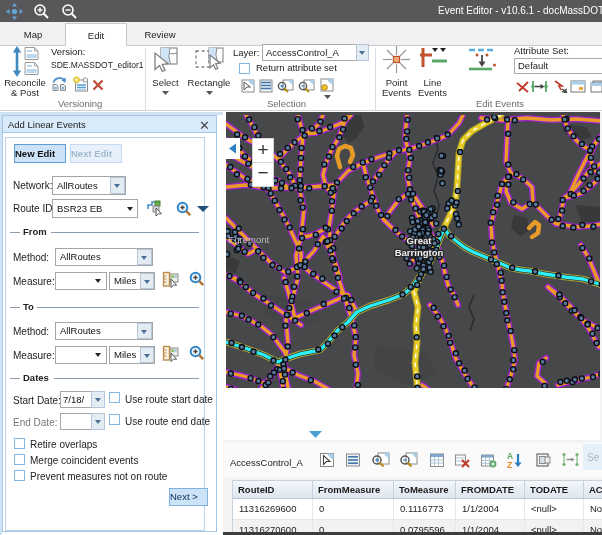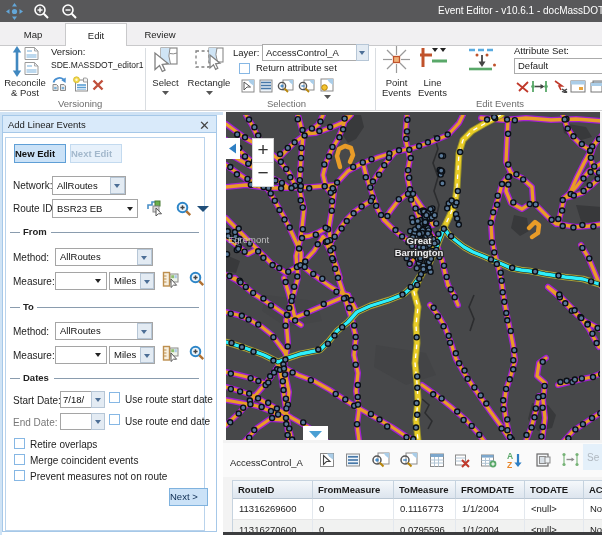--- a/index.html
+++ b/index.html
@@ -35,21 +35,21 @@
 #pcontent { left:2px; top:21px; width:200px; height:394px; border:1px solid #b9d3ec; background:#fff; }
 .flabel { position:absolute; font-size:10px; color:#222; white-space:nowrap; }
 .input { position:absolute; background:#fff; border:1px solid #a5a5a5; font-size:9.5px; color:#111; padding-left:4px; }
 .combo-arrow { position:absolute; width:0; height:0; border-left:3.5px solid transparent; border-right:3.5px solid transparent; border-top:4.5px solid #222; }
 .divline { position:absolute; height:1px; background:#8a9cae; }
 .divlab { position:absolute; font-size:9.5px; font-weight:bold; color:#222; }
 .cb { position:absolute; width:11px; height:11px; background:#fff; border:1px solid #86b7e4; }
 .btn { position:absolute; background:#cbe2f7; border:1px solid #6ba7d8; font-size:9.5px; color:#0c2c52;
   }
 
-#map { left:226px; top:112px; width:376px; height:328px; background:#47484a; overflow:hidden; }
+#map { left:226px; top:112px; width:376px; height:276px; background:#47484a; overflow:hidden; }
 #mapdark { left:223px; top:440px; width:379px; height:95px; background:#3c3d3f; z-index:9; }
 
 .mapbtn { position:absolute; background:#fff; border:1px solid #d4d4d4; }
 
 #tablepanel { left:223px; top:440px; width:379px; height:92px; background:#f3f3f3; }
 #tptoolbar { left:0px; top:3px; width:379px; height:34px; background:#fafafa; }
 #tpname { left:7px; top:17px; font-size:9.5px; color:#222; }
 #grid { left:9px; top:40px; width:370px; height:53px; background:#fff; border-left:1px solid #c6d3df; border-top:1px solid #c6d3df; }
 .th { position:absolute; top:0; height:18px; background:linear-gradient(#f5f8fb,#dde5ee); border-right:1px solid #c6d3df; border-bottom:1px solid #b9c6d3;
   font-size:9.5px; font-weight:bold; color:#1a1a1a; line-height:18px; padding-left:5px; }

